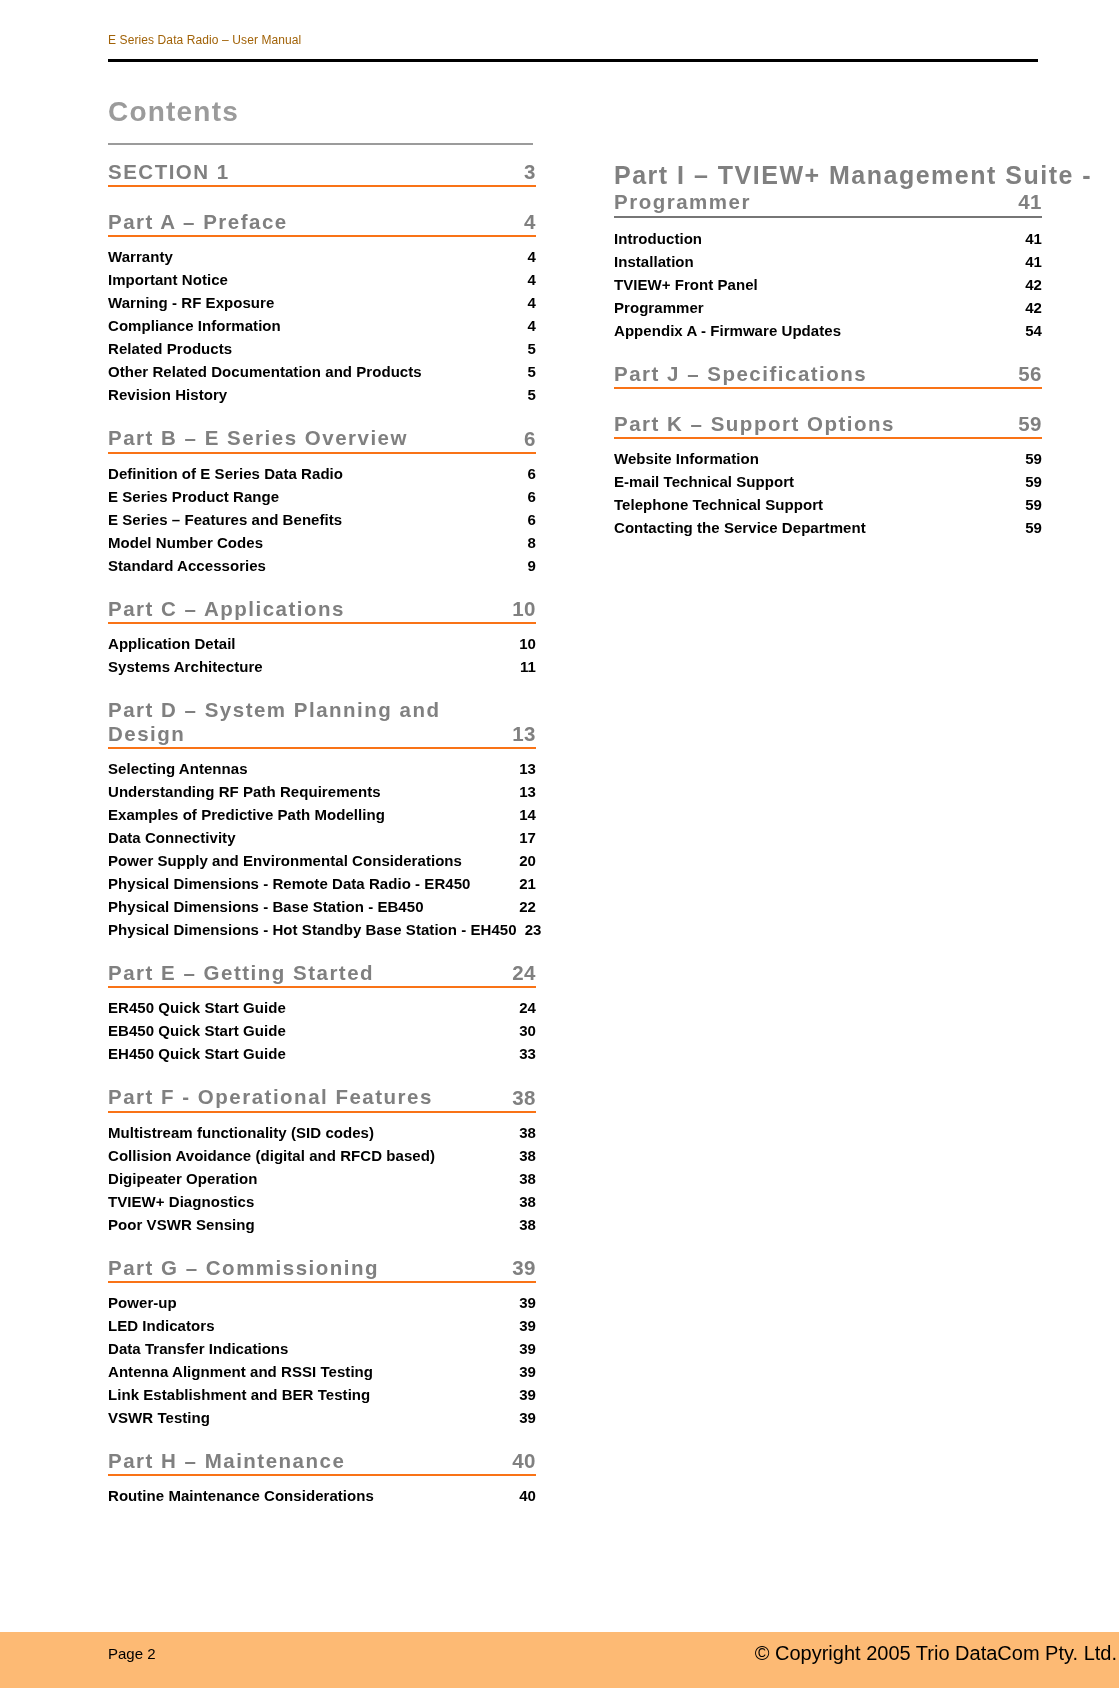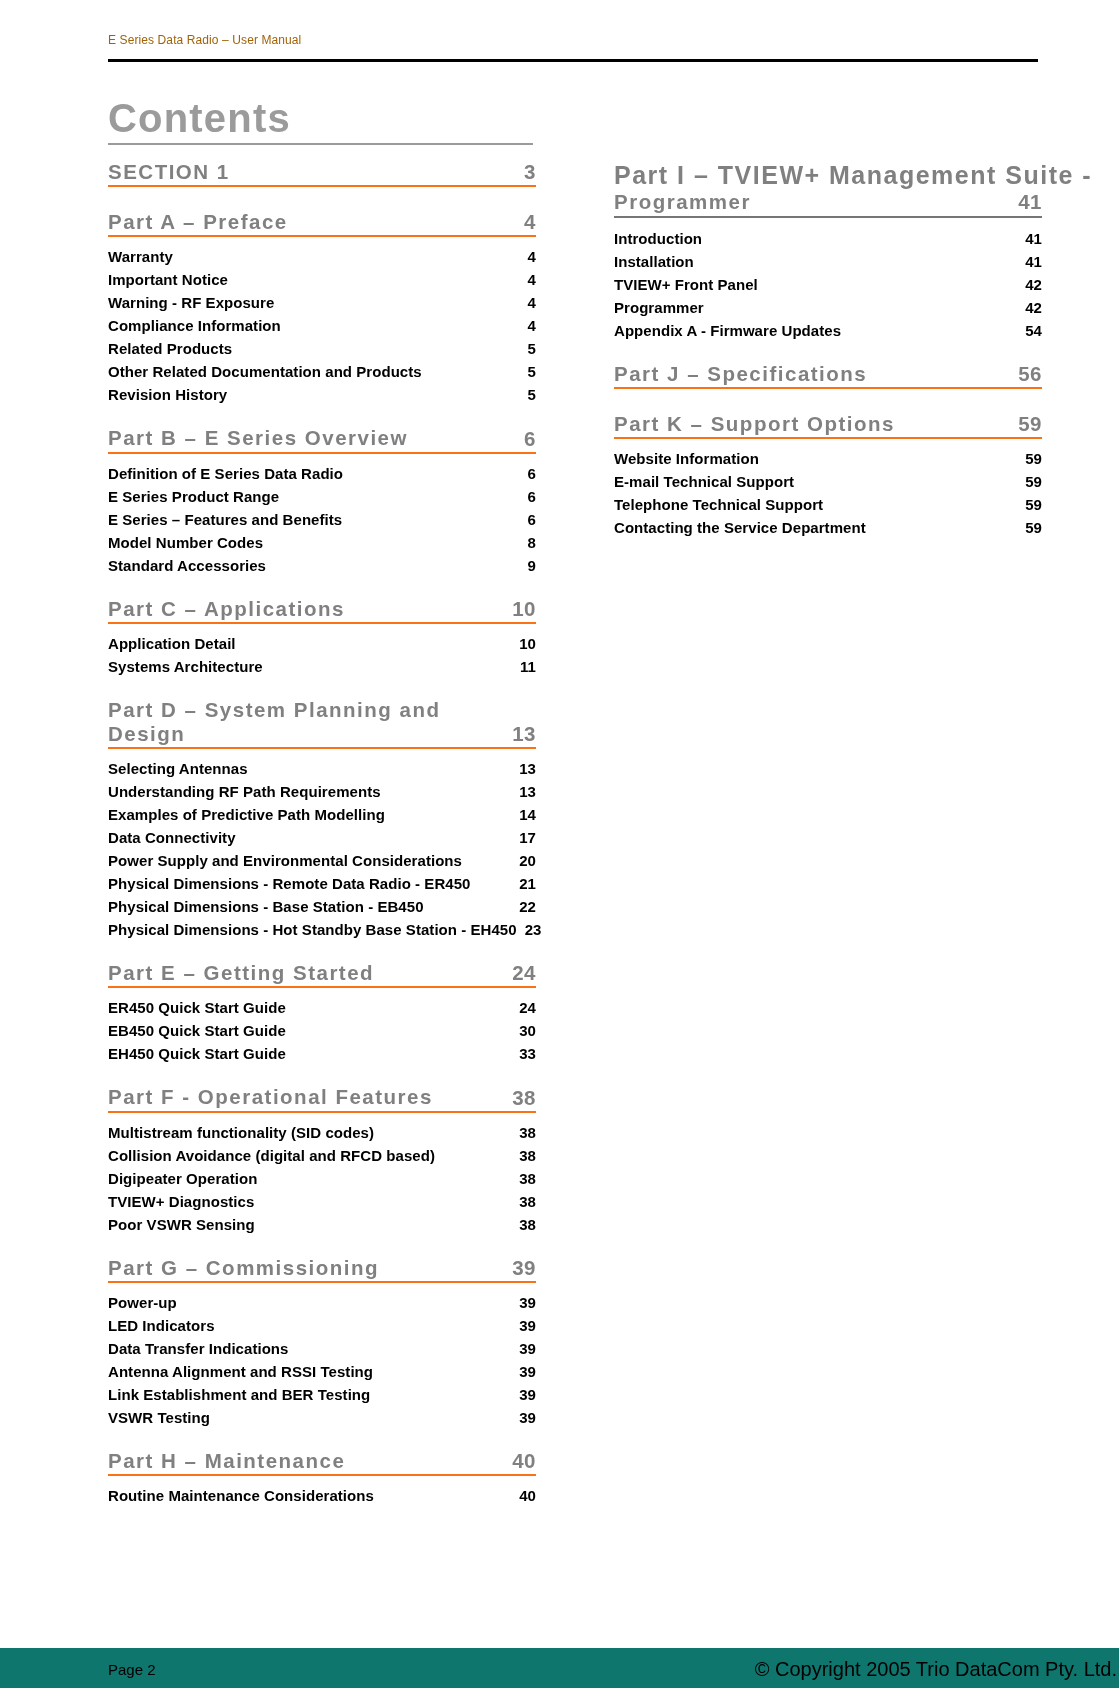--- a/index.html
+++ b/index.html
@@ -35,21 +35,21 @@
     background:#000000;
   }
 
   
   .contents-title-wrap {
     position:absolute;
     left:108px; top:97px;
     width:425px;
   }
   .contents-title {
-    font-size:40px;
+    font-size:28px;
     font-weight:bold;
     color:#9b9b9b;
     letter-spacing:1.2px;
     line-height:1.05;
     display:block;
   }
   .contents-underline {
     position:absolute;
     left:108px; top:143px;
     width:425px; height:2px;
@@ -131,22 +131,22 @@
   }
   .toc-part + .toc-entry { margin-top:11px; }
   .toc-entry .etitle { flex:0 1 auto; white-space:nowrap; }
   .toc-entry .espacer { flex:1 1 auto; min-width:8px; }
   .toc-entry .enum { flex:0 0 auto; text-align:right; }
 
   
   .footer-bar {
     position:absolute;
     left:0; bottom:0;
-    width:1119px; height:40px;
-    background:#0f766e;
+    width:1119px; height:56px;
+    background:#fdba74;
   }
   .footer-inner {
     position:absolute;
     left:108px; right:0px; top:10px;
     display:flex;
     justify-content:space-between;
     align-items:center;
     width:1011px;
   }
   .footer-left {

